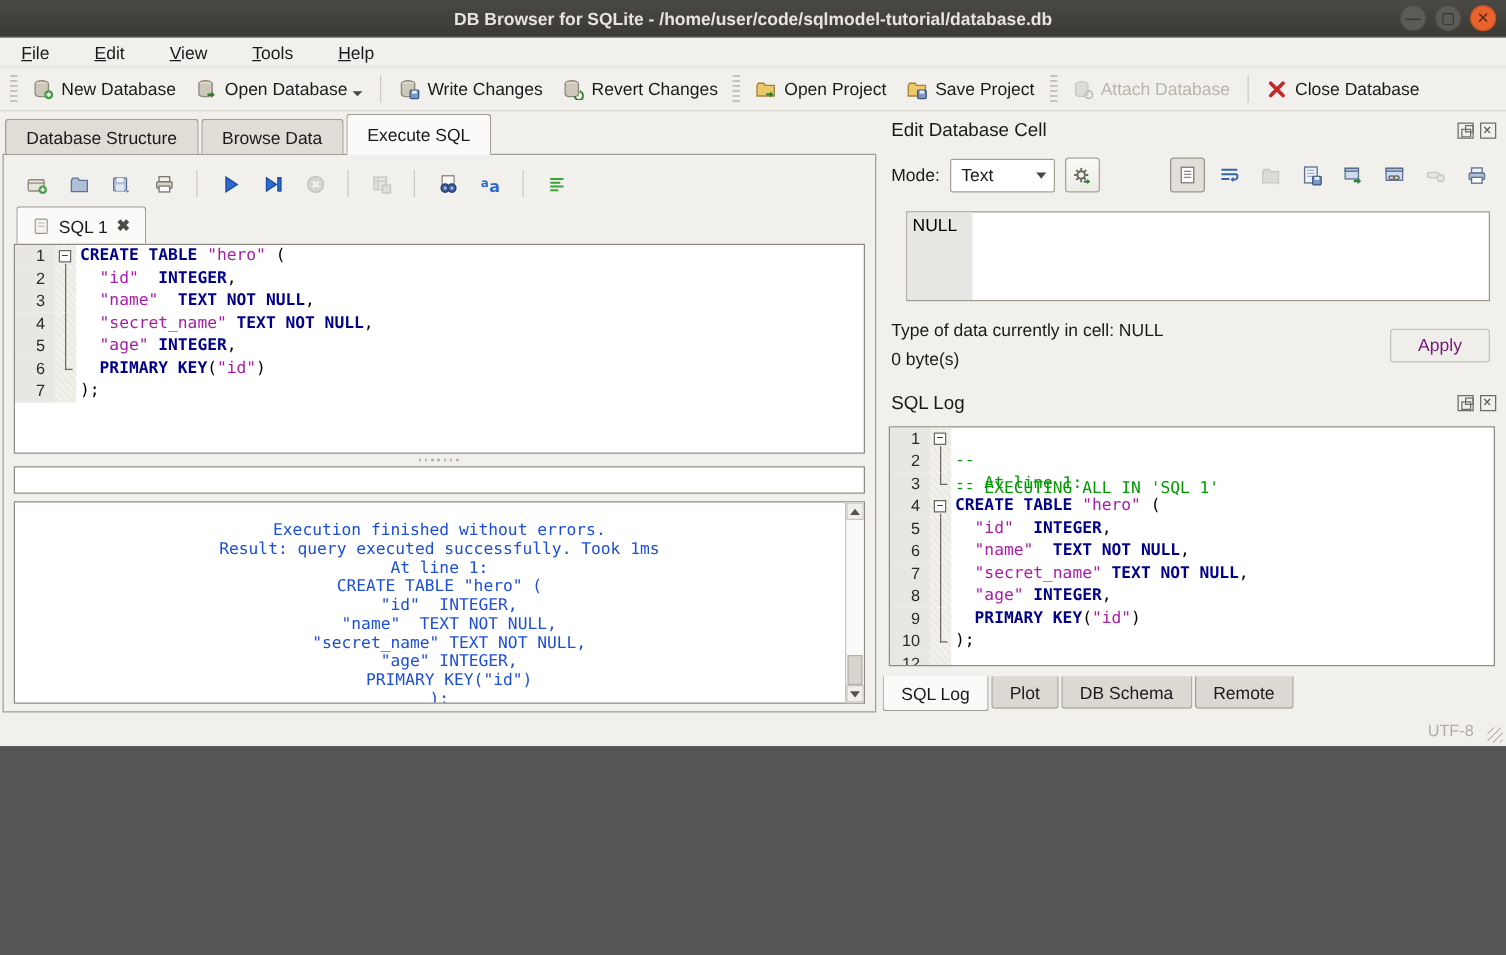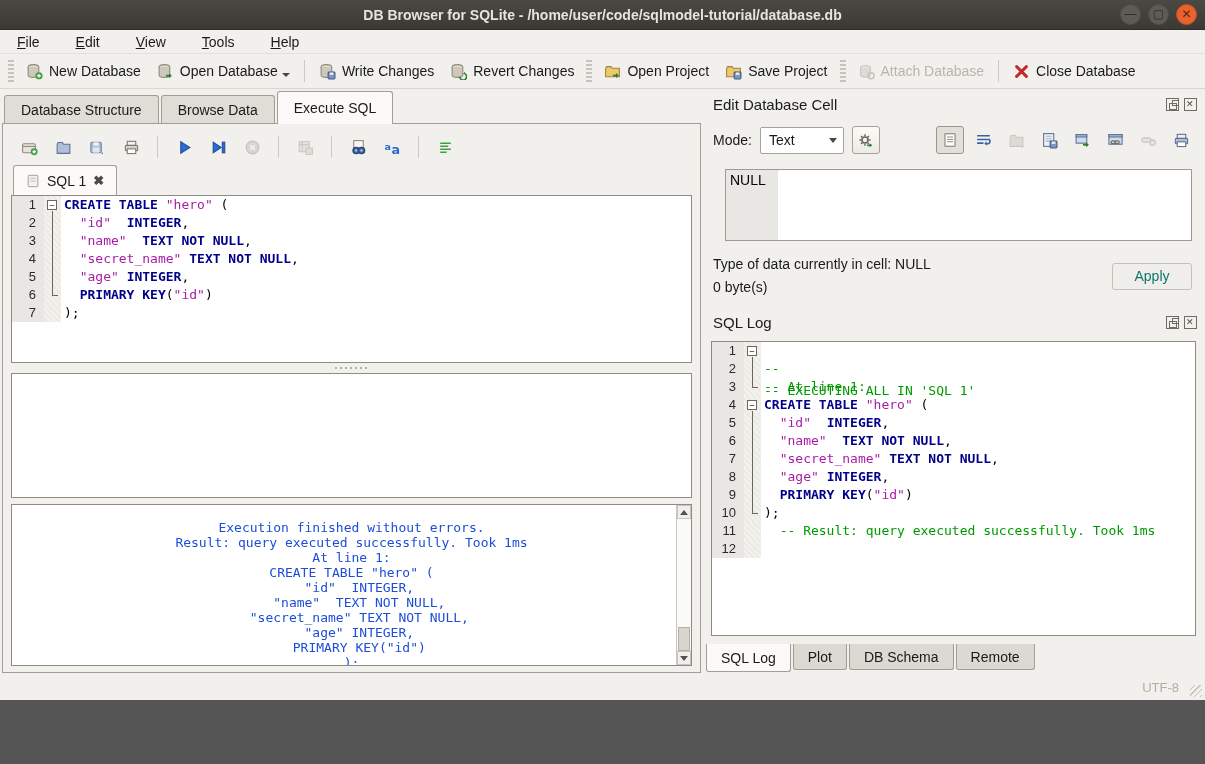--- a/index.html
+++ b/index.html
@@ -1,17 +1,17 @@
 <!DOCTYPE html>
 <html><head>
 <meta charset="utf-8">
 <style>
   html,body{margin:0;padding:0;background:#555;}
   *{box-sizing:border-box;}
-  .app{position:relative;width:1205px;height:700px;background:#f1f0ed;
+  .app{position:relative;width:1205px;height:597px;background:#f1f0ed;
        font-family:"Liberation Sans",sans-serif;font-size:14px;color:#1a1a1a;overflow:hidden;
        display:flex;flex-direction:column;}
   
   .titlebar{height:30px;flex:none;background:linear-gradient(#4a4944,#3a3934);
             display:flex;align-items:center;justify-content:center;position:relative;
             border-bottom:1px solid #2e2d29;}
   .titlebar .title{color:#e8e4dc;font-weight:bold;font-size:14px;}
   .winbtns{position:absolute;right:8px;top:4px;display:flex;gap:7px;}
   .winbtn{width:21px;height:21px;border-radius:50%;background:#5d5b55;border:1px solid #504e48;
           color:#2c2b27;display:flex;align-items:center;justify-content:center;font-size:12px;line-height:1;}
@@ -94,21 +94,21 @@
   .iconbtn{width:28px;height:28px;border-radius:3px;display:flex;align-items:center;justify-content:center;flex:none;}
   .iconbtn.framed{border:1px solid #a6a29a;background:linear-gradient(#fbfaf8,#eceae5);}
   .iconbtn.pressed{border:1px solid #9a958d;background:#e2dfd9;}
   .cellbox{height:72px;flex:none;margin:12px 13px 0 22px;border:1px solid #9e9a92;background:#fff;display:flex;}
   .cellgut{width:52px;flex:none;background:#e9e7e3;}
   .cellval{position:absolute;padding:2px 0 0 4px;font-size:14px;color:#000;}
   .cellinfo{flex:none;display:flex;margin:12px 13px 0 10px;}
   .cellinfo .texts{flex:1;line-height:23px;}
   .btn{height:27px;padding:0 18px;border:1px solid #a6a29a;border-radius:3px;
        background:linear-gradient(#fdfdfc,#efede9);display:flex;align-items:center;justify-content:center;}
-  .btn.disabled{color:#0f766e;background:#f0eeea;border-color:#c4c0b8;}
+  .btn.disabled{color:#701a75;background:#f0eeea;border-color:#c4c0b8;}
   .filterrow{height:34px;flex:none;display:flex;align-items:center;padding:0 10px;margin-top:6px;gap:8px;}
   .logbox{flex:1;margin:8px 9px 0 8px;min-height:0;}
   
   .bottomtabs{height:30px;flex:none;display:flex;align-items:flex-start;padding-left:3px;margin-top:8px;}
   .btab{height:26px;display:flex;align-items:center;padding:0 14px;background:#dcd9d3;border:1px solid #a29d95;
         border-radius:0 0 3px 3px;border-top:none;margin-right:2px;}
   .btab.active{background:#fbfaf8;height:28px;}
   
   .statusbar{height:26px;flex:none;display:flex;align-items:center;justify-content:flex-end;padding-right:26px;position:relative;}
   .statusenc{color:#b2aea6;font-size:13px;}
@@ -545,25 +545,20 @@
             <span class="ln">9</span>
             <span class="fold mid"></span>
             <span class="codetext"><span class="tok-p">  </span><span class="tok-k">PRIMARY KEY</span><span class="tok-p">(</span><span class="tok-s">"id"</span><span class="tok-p">)</span></span>
           </div>
           <div class="code-row">
             <span class="ln">10</span>
             <span class="fold end"></span>
             <span class="codetext"><span class="tok-p">);</span></span>
           </div>
           <div class="code-row">
-            <span class="ln">11</span>
-            <span class="fold "></span>
-            <span class="codetext"><span class="tok-p">  </span><span class="tok-c">-- Result: query executed successfully. Took 1ms</span></span>
-          </div>
-          <div class="code-row">
             <span class="ln">12</span>
             <span class="fold "></span>
             <span class="codetext"></span>
           </div>
         </div>
 
       <div class="bottomtabs">
         <div class="btab active">
             <span>SQL Log</span>
           </div>

